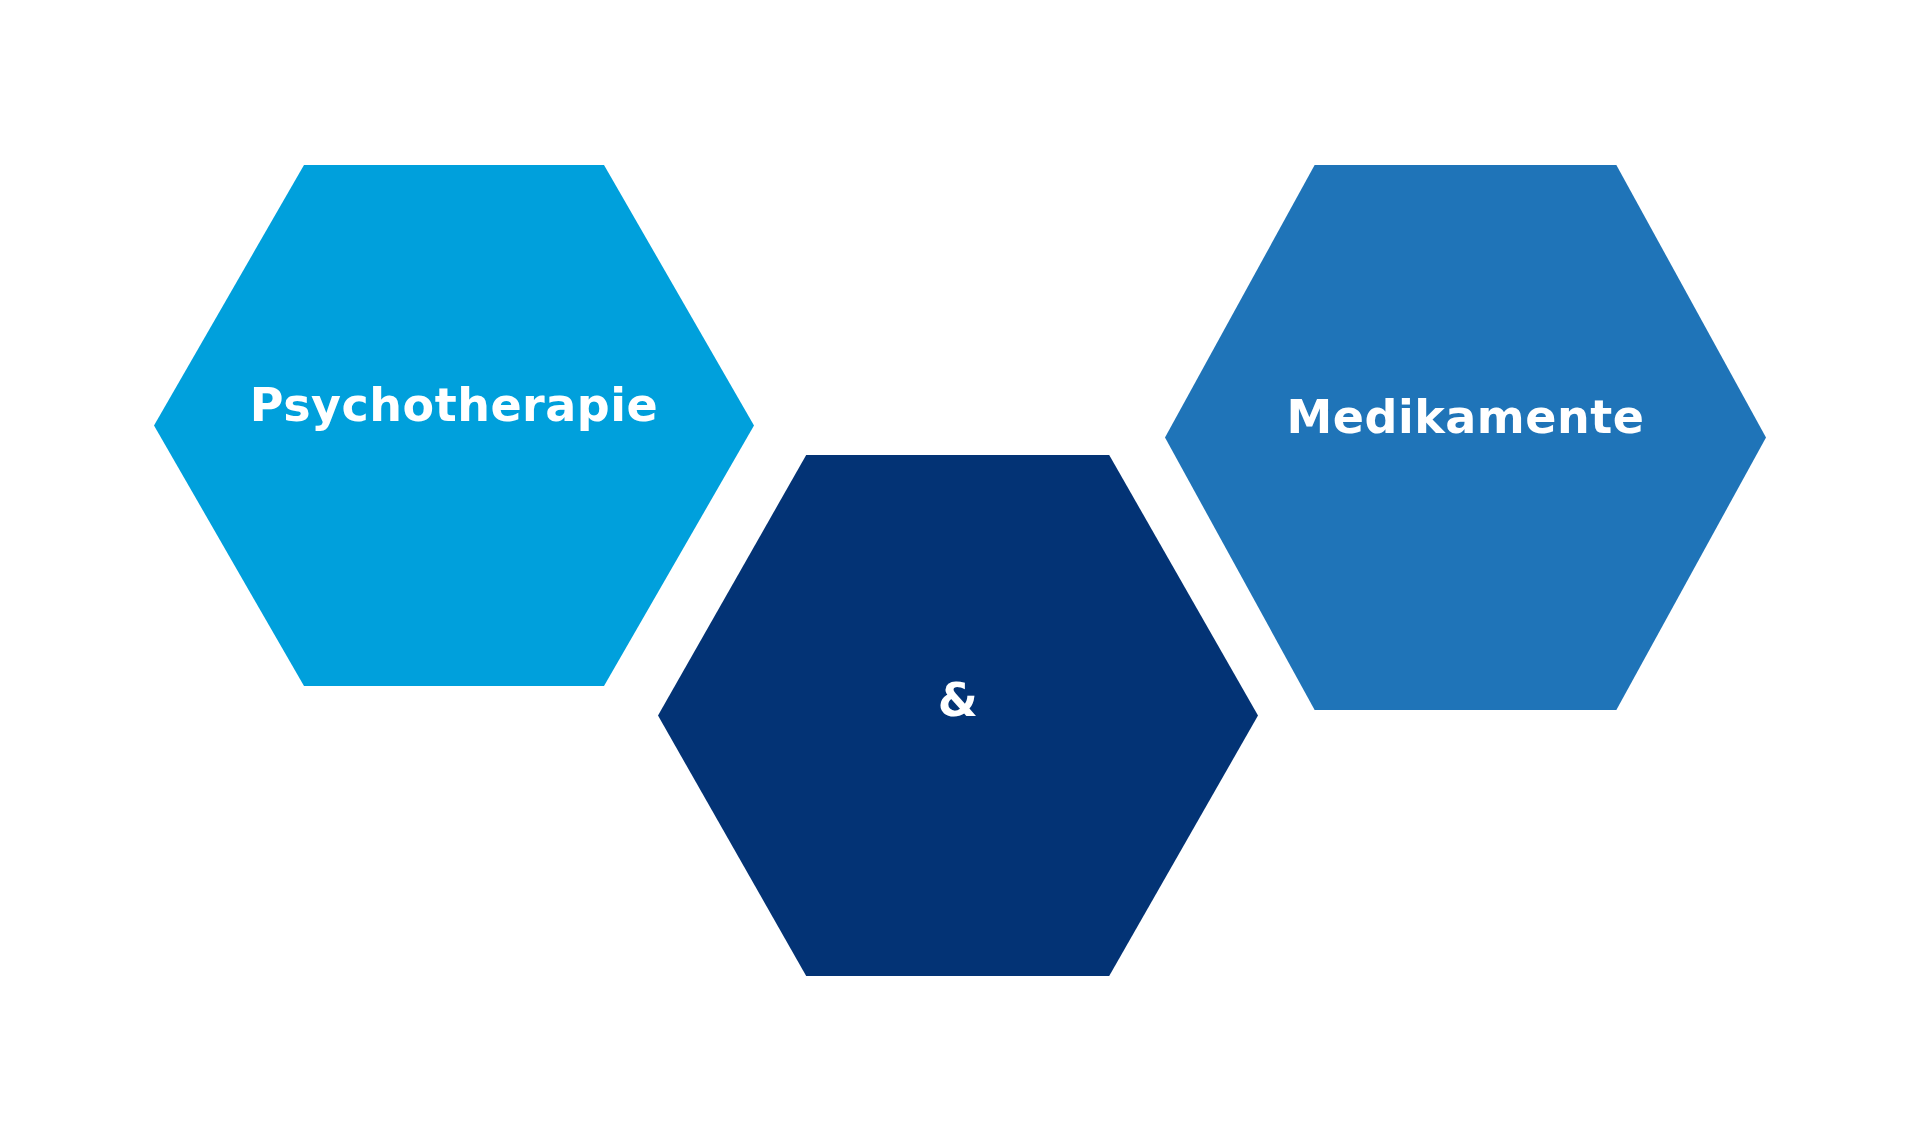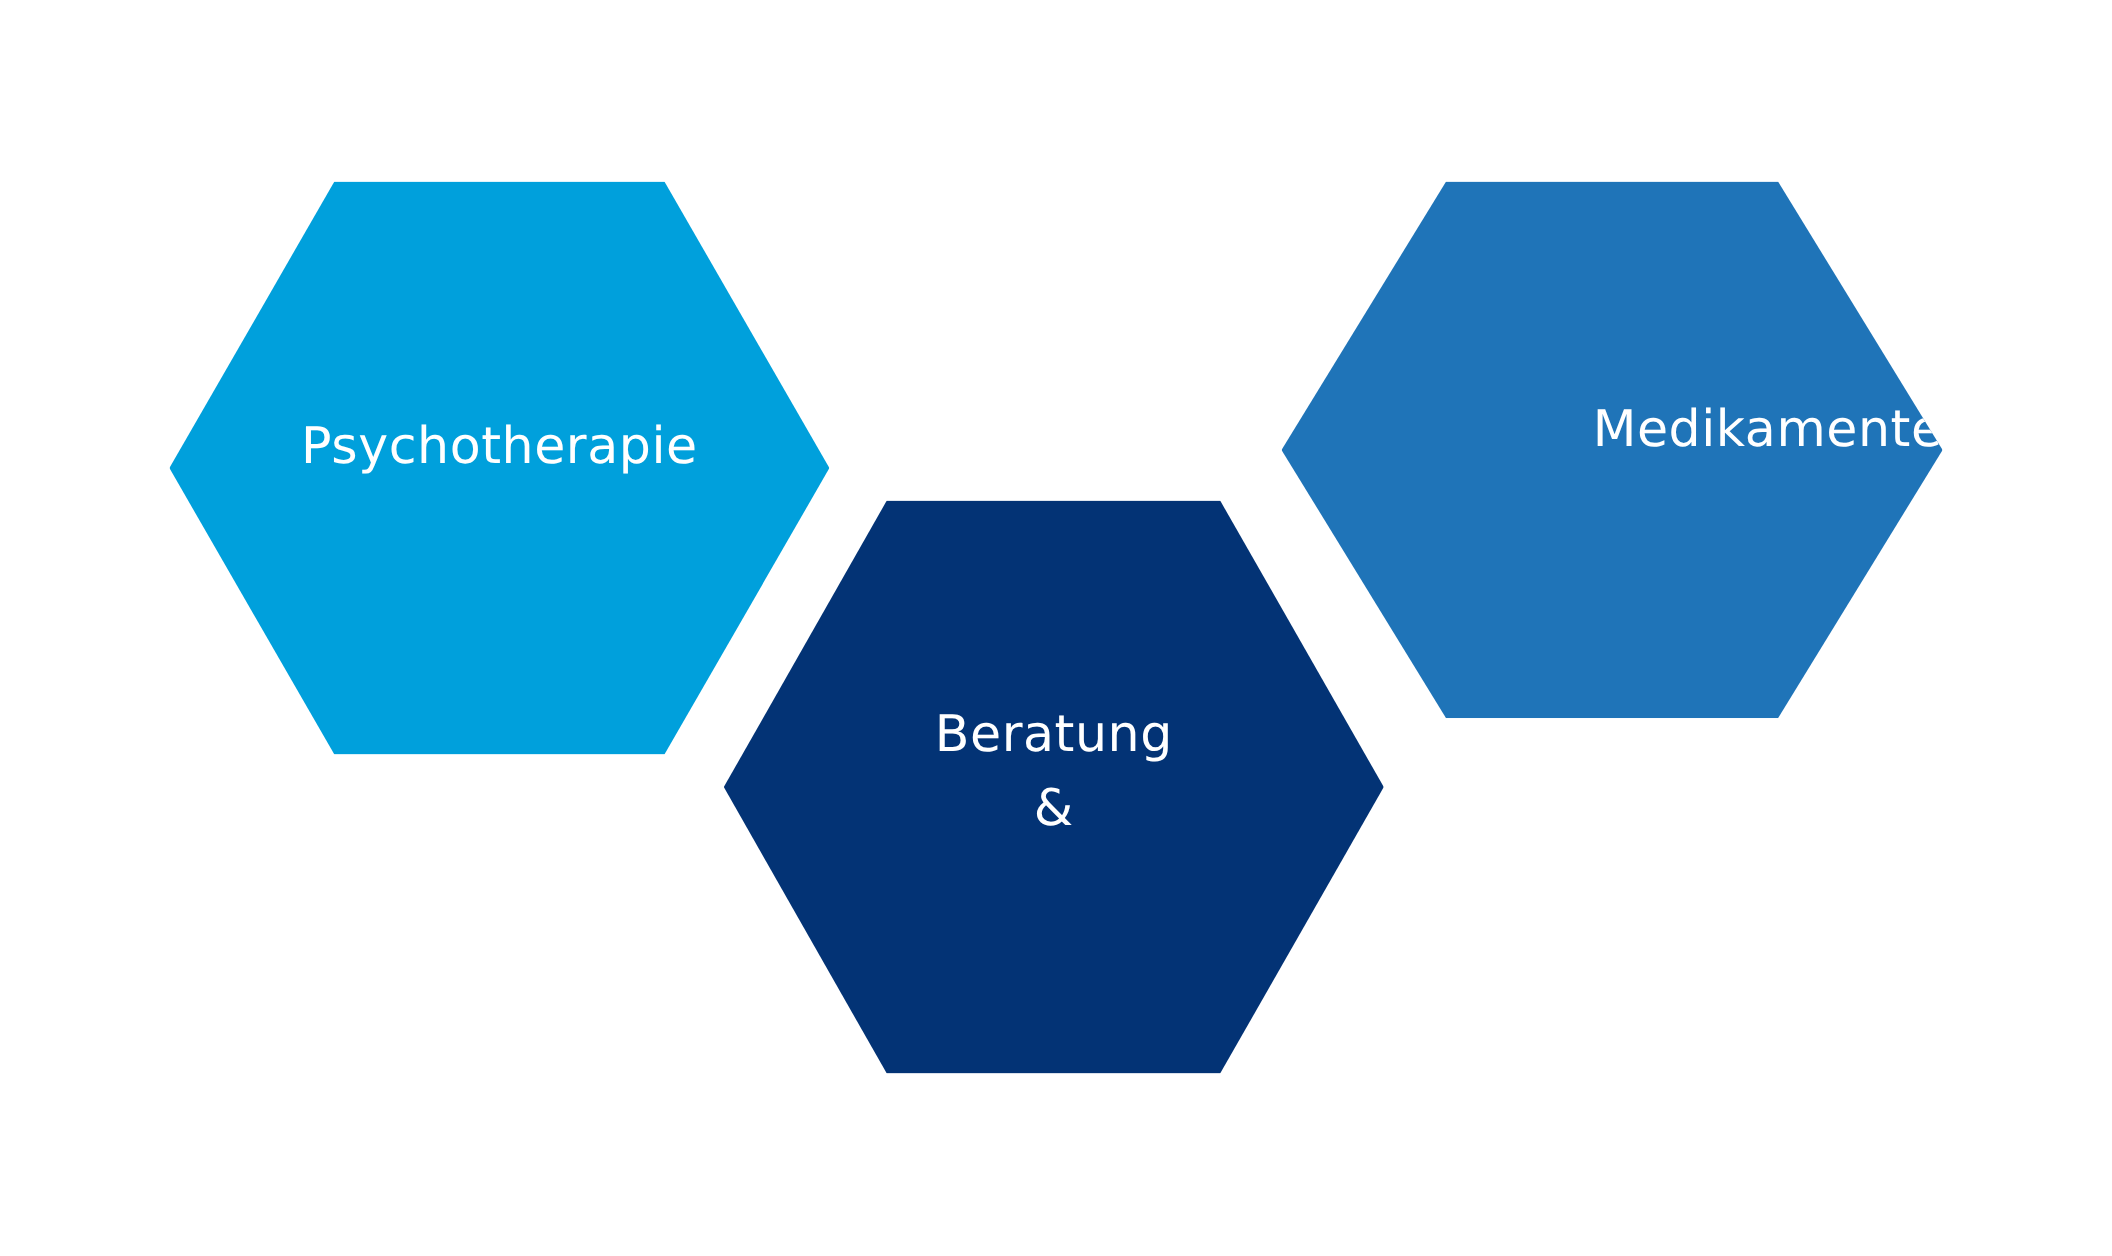--- a/index.html
+++ b/index.html
@@ -20,34 +20,33 @@
       width: 1920px;
       height: 1142px;
     }
     .hex {
       position: absolute;
       display: flex;
       align-items: center;
       justify-content: center;
       flex-direction: column;
       color: #ffffff;
-      font-weight: normal;
+      font-weight: bold;
       text-align: center;
       letter-spacing: 0.5px;
     }
     .hex-left {
       left: 154px; top: 165px;
       width: 600px; height: 521px;
       clip-path: polygon(25% 0%, 75% 0%, 100% 50%, 75% 100%, 25% 100%, 0% 50%);
     }
     .hex-right {
       left: 1165px; top: 165px;
-      width: 601px; height: 488px;
+      width: 601px; height: 545px;
       clip-path: polygon(24.9% 0%, 75.1% 0%, 100% 50%, 75.1% 100%, 24.9% 100%, 0% 50%);
-      align-items: flex-end;
     }
     .hex-middle {
       left: 658px; top: 455px;
       width: 600px; height: 521px;
       clip-path: polygon(24.7% 0%, 75.2% 0%, 100% 50%, 75.2% 100%, 24.7% 100%, 0% 50%);
     }
     .hex-label {
       font-size: 46px;
       line-height: 67px;
       white-space: nowrap;
@@ -72,18 +71,17 @@
   </div>
 
   <div class="hex hex-right" style="background-color: rgb(31, 116, 184); color: rgb(255, 255, 255);">
     <div class="hex-label">
       <div>Medikamente</div>
     </div>
   </div>
 
   <div class="hex hex-middle" style="background-color: rgb(3, 51, 117); color: rgb(255, 255, 255);">
     <div class="hex-label">
-      <div>Beratung</div>
       <div>&amp;</div>
     </div>
   </div>
 
 </div>
 
 </body></html>

